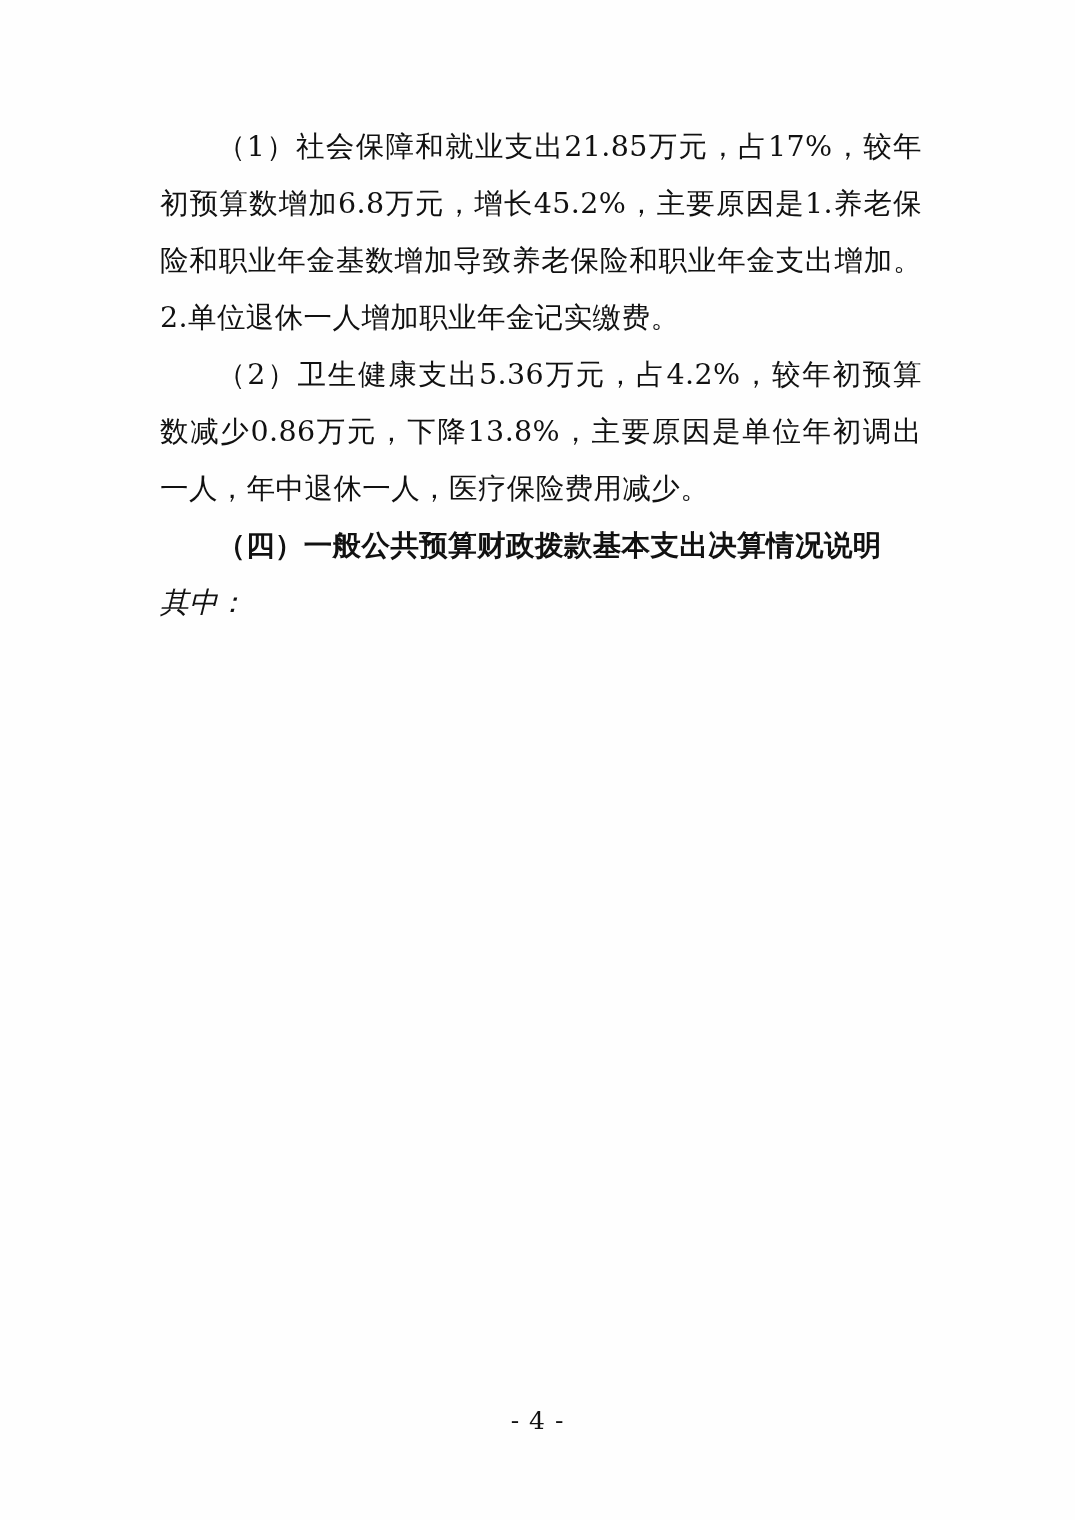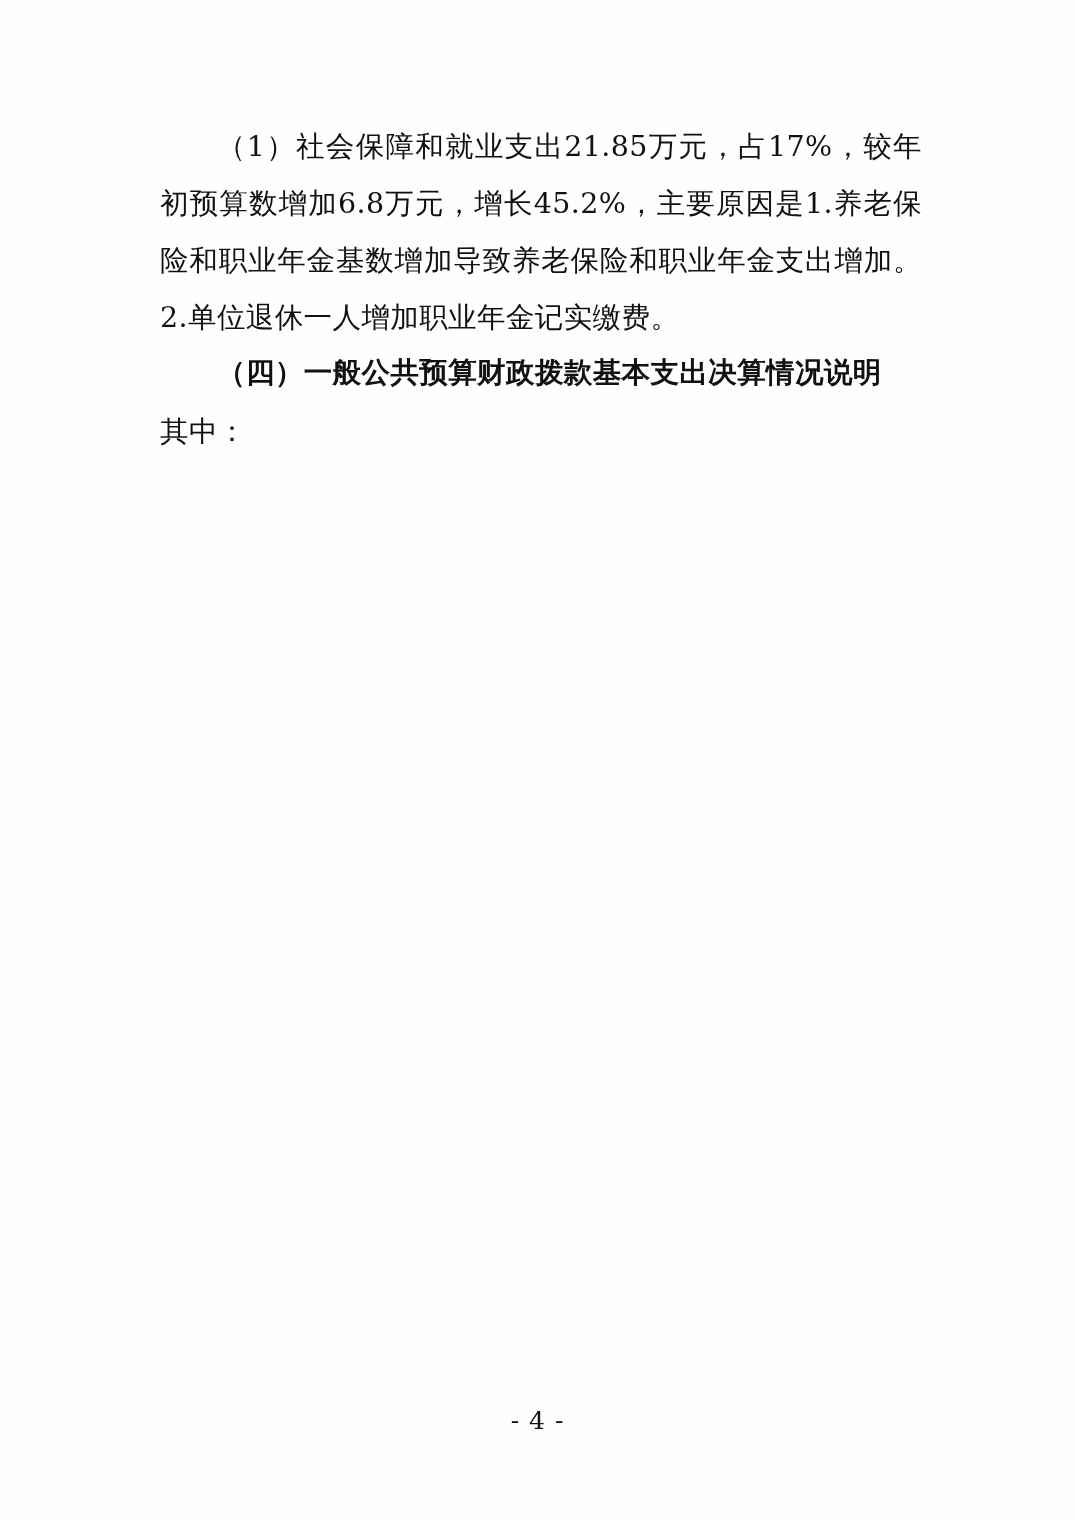--- a/index.html
+++ b/index.html
@@ -30,49 +30,51 @@
     margin: 0 0 0 0;
     font-size: 28.5px;
     line-height: 57px;
     text-align: justify;
     text-justify: inter-ideograph;
     letter-spacing: 0.4px;
     text-indent: 2em;
   }
   p.para.noindent {
     text-indent: 0;
+    font-style: italic;
   }
   p.heading {
     margin: 0;
     font-size: 28.5px;
     line-height: 57px;
     font-weight: bold;
     text-indent: 2em;
     letter-spacing: 0.4px;
-    font-family: Liberation Mono, monospace;
+    font-family: Liberation Sans, sans-serif;
   }
   .footer {
     position: absolute;
     left: 0;
     right: 0;
     top: 1406px;
     text-align: center;
     font-size: 25px;
     color: #111111;
     font-family: "DejaVu Serif", "Liberation Serif", serif;
     letter-spacing: 1px;
   }
 </style>
 </head>
 <body>
 
 <div class="page">
   <div class="content">
 
     <p class="para">（1）社会保障和就业支出21.85万元，占17%，较年初预算数增加6.8万元，增长45.2%，主要原因是1.养老保险和职业年金基数增加导致养老保险和职业年金支出增加。2.单位退休一人增加职业年金记实缴费。</p>
+    <p class="para">（2）卫生健康支出5.36万元，占4.2%，较年初预算数减少0.86万元，下降13.8%，主要原因是单位年初调出一人，年中退休一人，医疗保险费用减少。</p>
 
     <p class="heading">（四）一般公共预算财政拨款基本支出决算情况说明</p>
 
     <p class="para noindent">其中：</p>
 
   </div>
 
   <div class="footer">- 4 -</div>
 </div>
 

